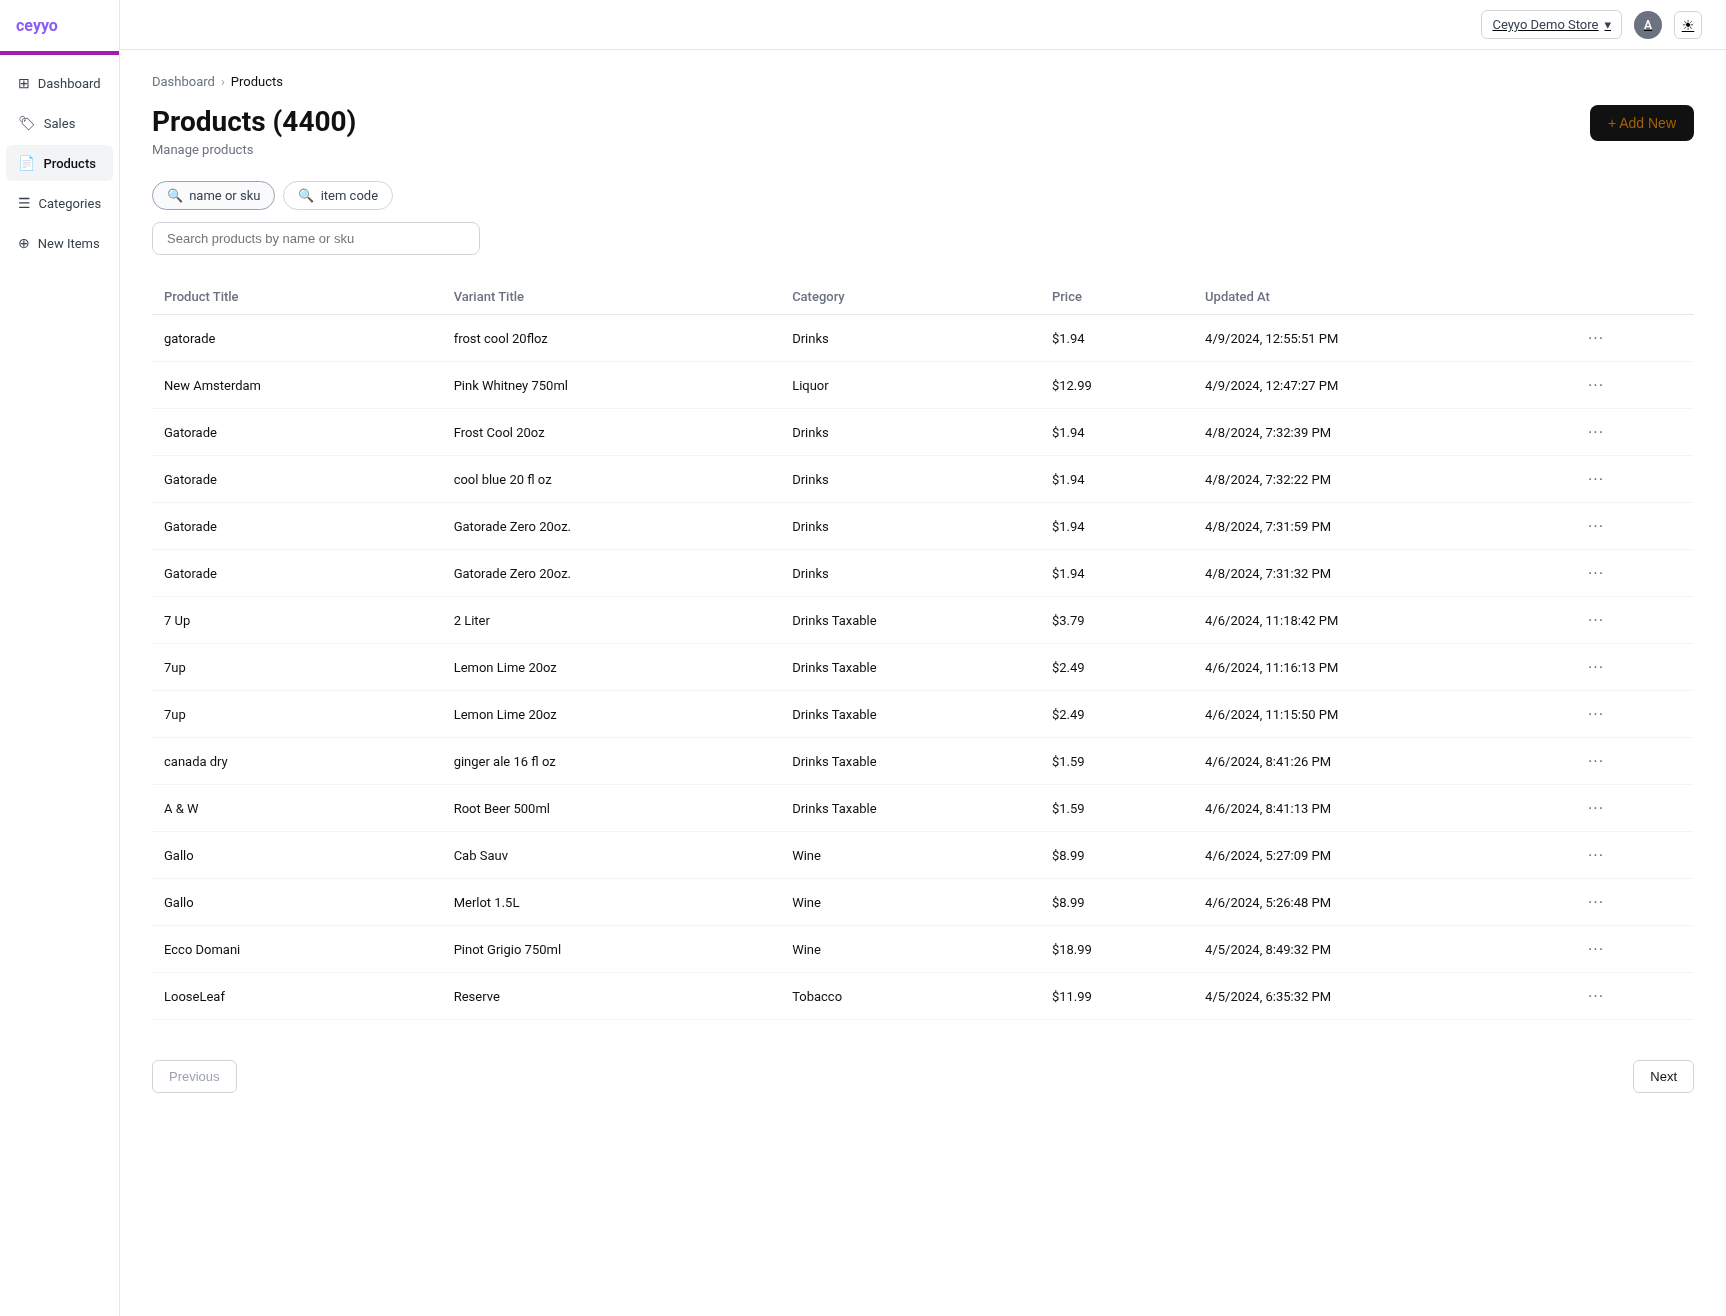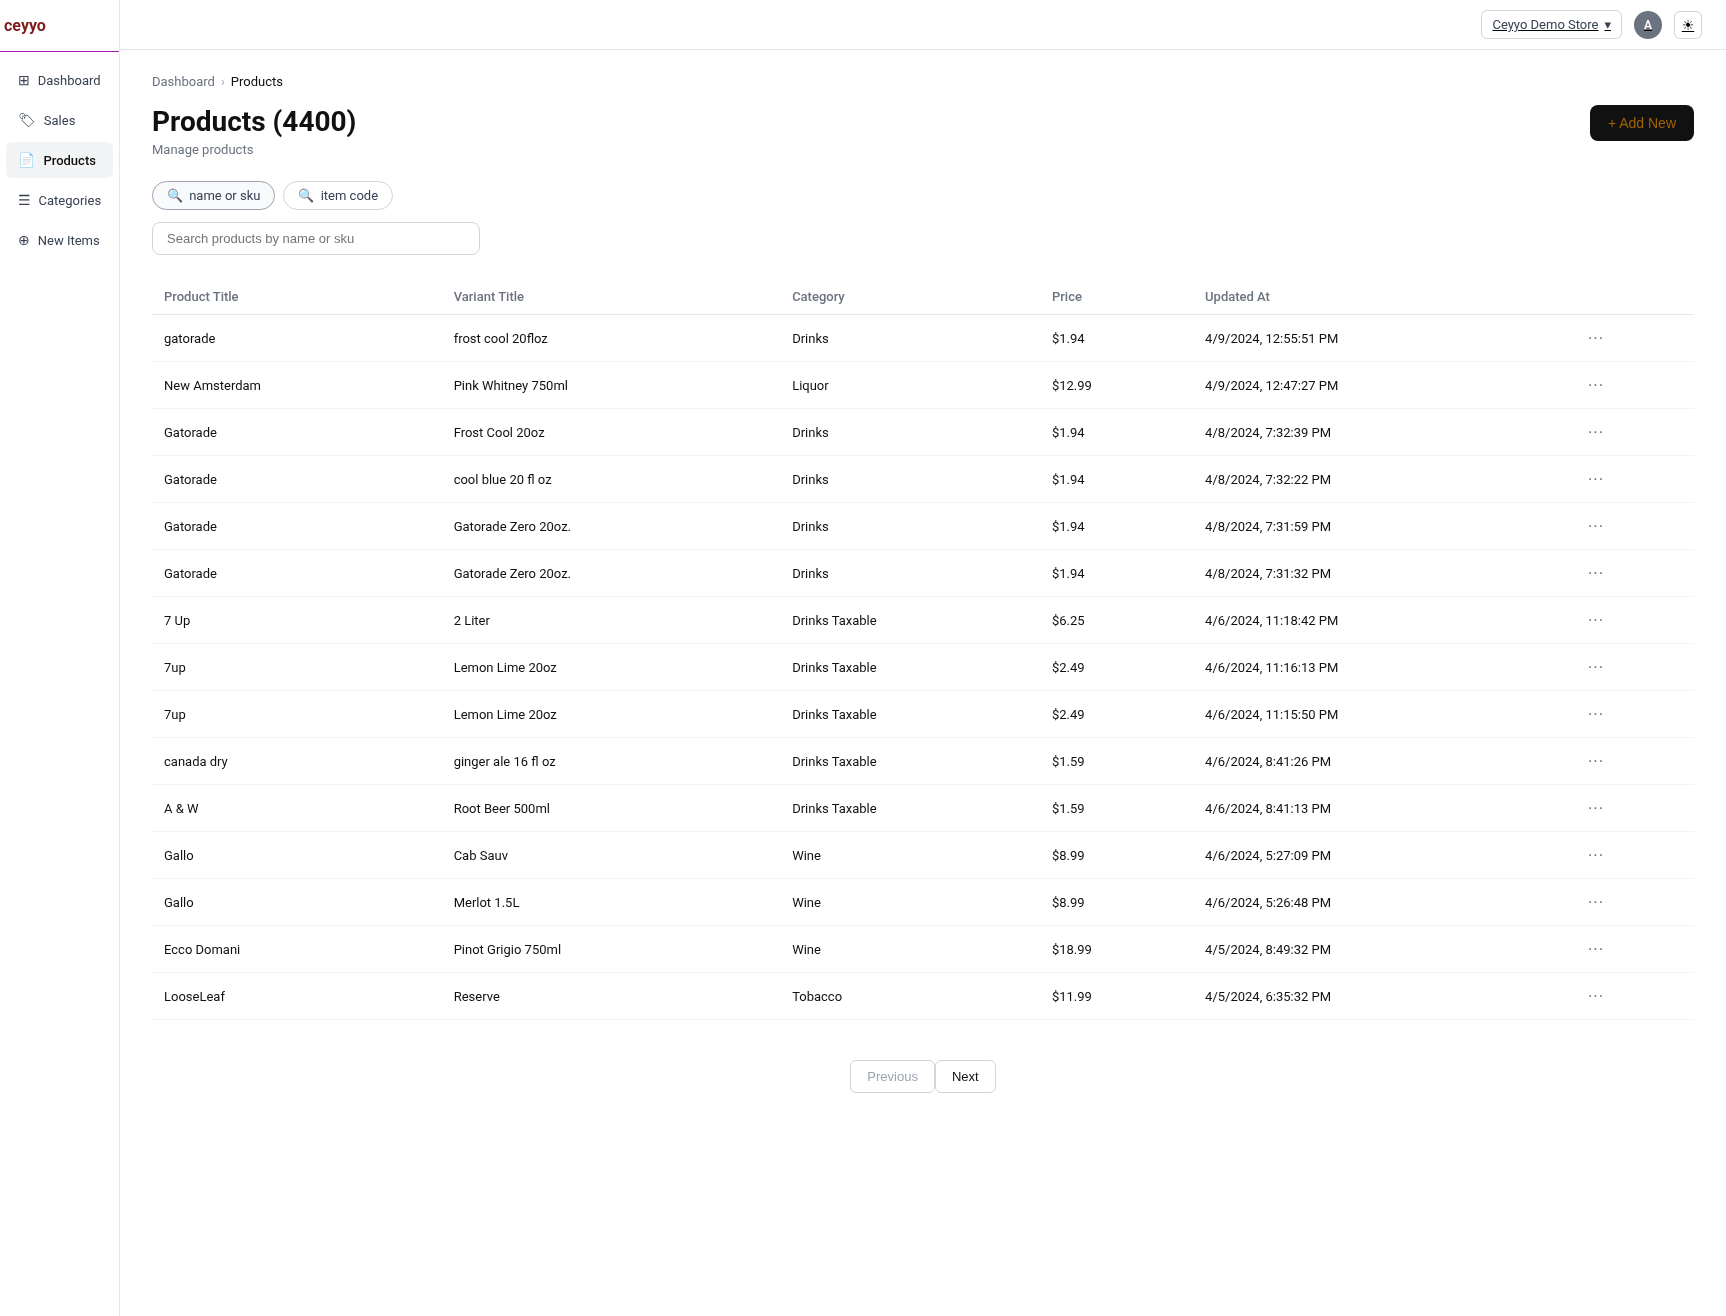--- a/index.html
+++ b/index.html
@@ -9,25 +9,25 @@
     .sidebar {
       width: 120px;
       background: #fff;
       border-right: 1px solid #e5e7eb;
       display: flex;
       flex-direction: column;
       padding: 0;
       flex-shrink: 0;
     }
     .sidebar-logo {
-      padding: 16px 4px;
+      padding: 16px 16px;
       font-weight: 700;
       font-size: 16px;
-      color: #7f1d1d;
-      border-bottom: 1px solid #a21caf;
+      color: #8b5cf6;
+      border-bottom: 4px solid #a21caf;
     }
     .sidebar-nav {
       display: flex;
       flex-direction: column;
       padding: 8px 0;
     }
     .sidebar-item {
       display: flex;
       align-items: center;
       gap: 8px;
@@ -192,21 +192,21 @@
       cursor: pointer;
       color: #6b7280;
       font-size: 16px;
       padding: 2px 6px;
       border-radius: 4px;
     }
 
     
     .pagination {
       display: flex;
-      justify-content: center;
+      justify-content: space-between;
       margin-top: 24px;
       padding-top: 16px;
     }
     .page-btn {
       padding: 8px 16px;
       border: 1px solid #d1d5db;
       border-radius: 6px;
       font-size: 13px;
       cursor: pointer;
       background: #fff;
@@ -355,21 +355,21 @@
       <td>$1.94</td>
       <td>4/8/2024, 7:31:32 PM</td>
       <td>
         <button class="more-btn">···</button>
       </td>
     </tr>
           <tr>
       <td>7 Up</td>
       <td>2 Liter</td>
       <td>Drinks Taxable</td>
-      <td>$6.25</td>
+      <td>$3.79</td>
       <td>4/6/2024, 11:18:42 PM</td>
       <td>
         <button class="more-btn">···</button>
       </td>
     </tr>
           <tr>
       <td>7up</td>
       <td>Lemon Lime 20oz</td>
       <td>Drinks Taxable</td>
       <td>$2.49</td>

